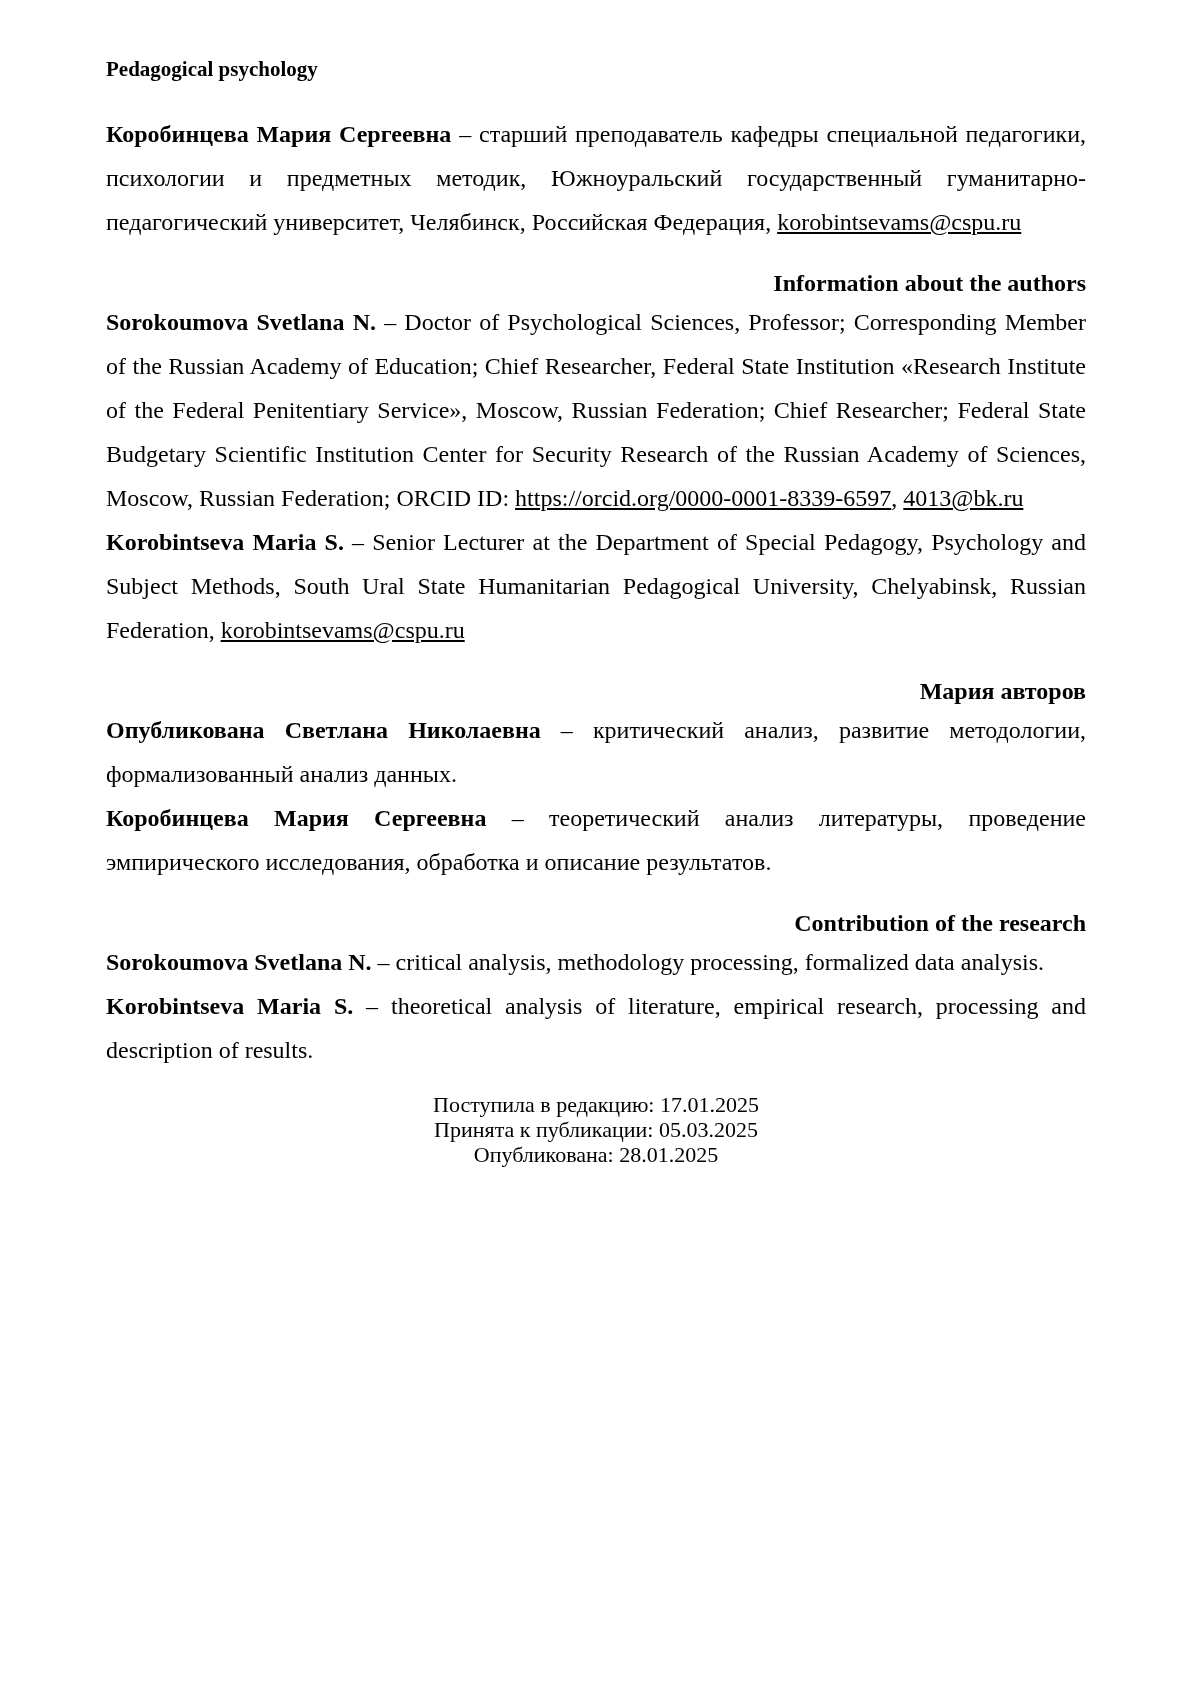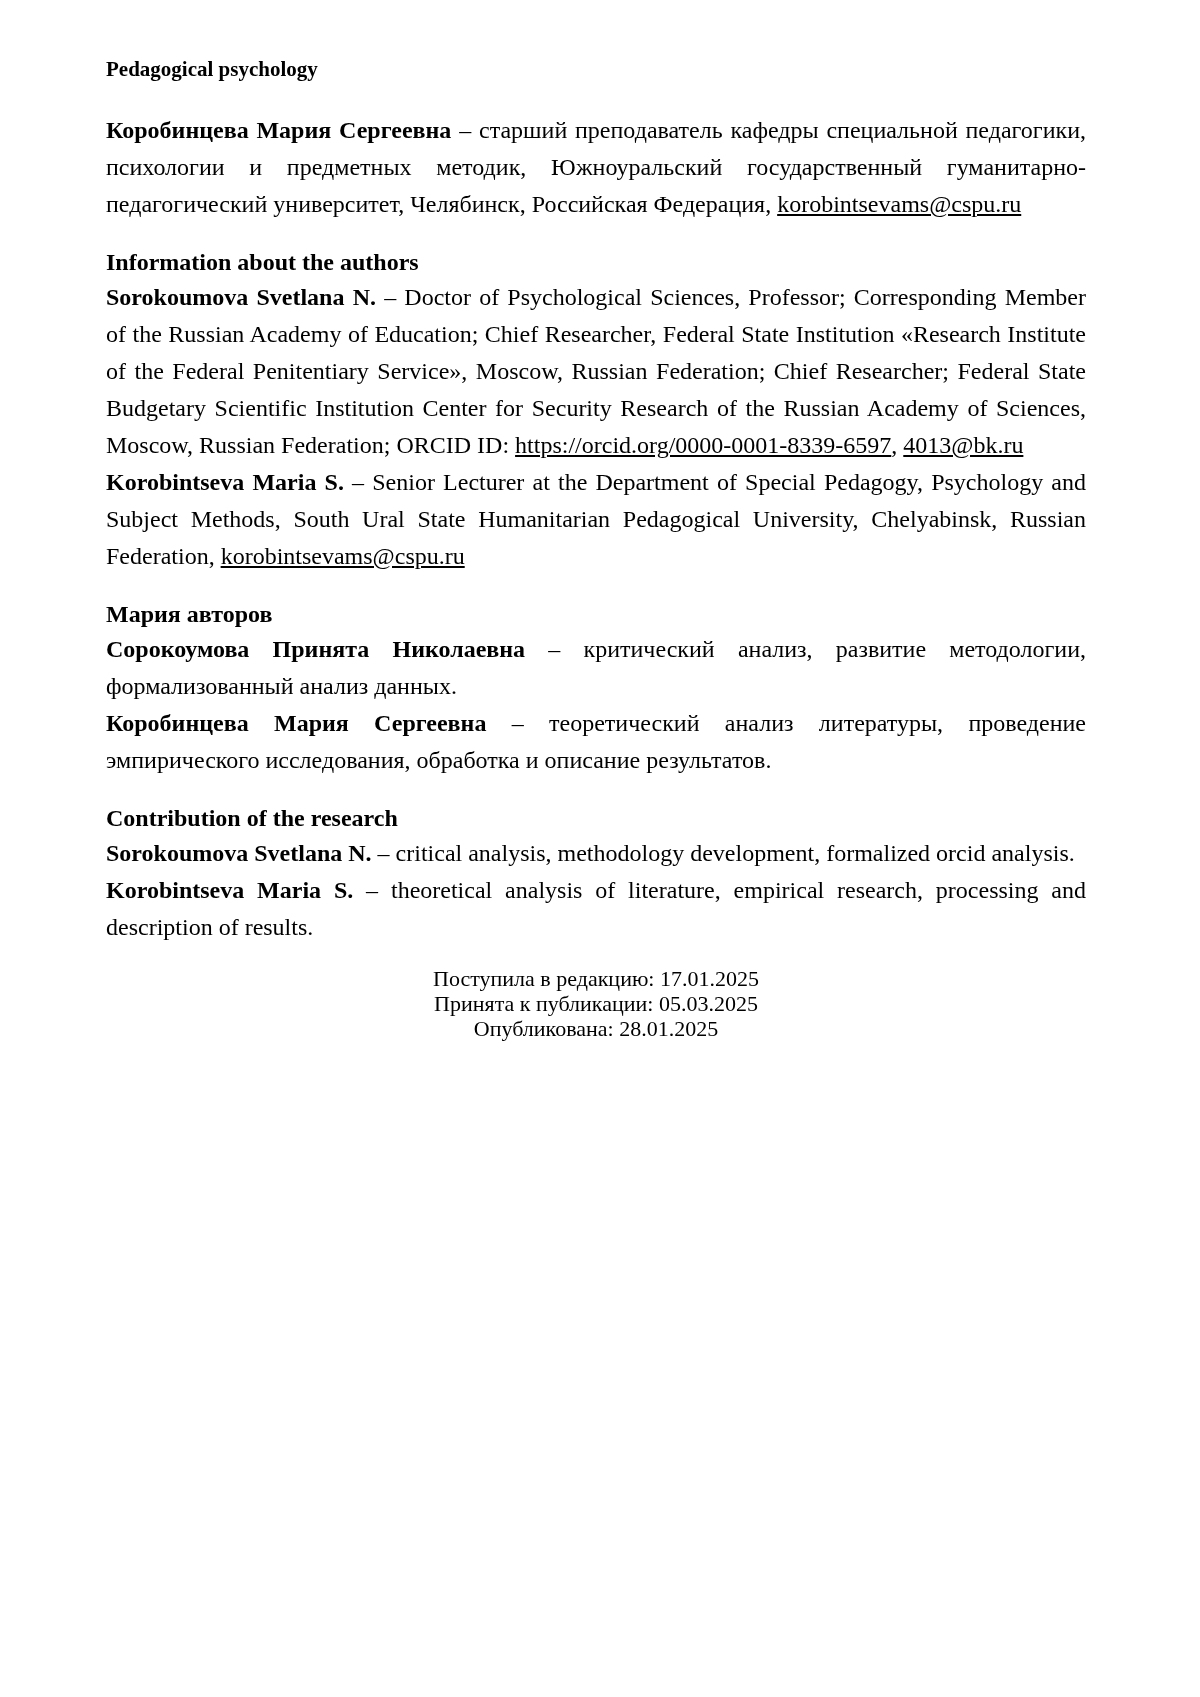--- a/index.html
+++ b/index.html
@@ -21,30 +21,30 @@
   }
   .running-head {
     margin: 56px 0 0 0;
     font-size: 21px;
     line-height: 26px;
     font-weight: bold;
   }
   .body-text {
     margin: 0;
     font-size: 24px;
-    line-height: 37px;
+    line-height: 44px;
     text-align: justify;
   }
   .first-para { margin-top: 30px; }
   .section-heading {
     margin: 22px 0 0 0;
     font-size: 24px;
     line-height: 34px;
     font-weight: bold;
-    text-align: left;
+    text-align: right;
   }
   .b { font-weight: bold; }
   .link {
     color: #000000;
     text-decoration: underline;
     cursor: pointer;
   }
   .dates { margin-top: 20px; }
   .dates p {
     margin: 0;
@@ -73,27 +73,27 @@
     <p class="body-text first-para"><span class="b">Коробинцева Мария Сергеевна</span><span> – старший преподаватель кафедры специальной педагогики, психологии и предметных методик, Южноуральский государственный гуманитарно-педагогический университет, Челябинск, Российская Федерация, </span><span class="link">korobintsevams@cspu.ru</span></p>
 
     <h2 class="section-heading">Information about the authors</h2>
 
     <p class="body-text"><span class="b">Sorokoumova Svetlana N.</span><span> – Doctor of Psychological Sciences, Professor; Corresponding Member of the Russian Academy of Education; Chief Researcher, Federal State Institution «Research Institute of the Federal Penitentiary Service», Moscow, Russian Federation; Chief Researcher; Federal State Budgetary Scientific Institution Center for Security Research of the Russian Academy of Sciences, Moscow, Russian Federation; ORCID ID: </span><span class="link">https://orcid.org/0000-0001-8339-6597</span><span>, </span><span class="link">4013@bk.ru</span></p>
 
     <p class="body-text"><span class="b">Korobintseva Maria S.</span><span> – Senior Lecturer at the Department of Special Pedagogy, Psychology and Subject Methods, South Ural State Humanitarian Pedagogical University, Chelyabinsk, Russian Federation, </span><span class="link">korobintsevams@cspu.ru</span></p>
 
     <h2 class="section-heading">Мария авторов</h2>
 
-    <p class="body-text"><span class="b">Сорокоумова Принята Николаевна</span><span> – критический анализ, развитие методологии, формализованный анализ данных.</span></p>
+    <p class="body-text"><span class="b">Опубликована Светлана Николаевна</span><span> – критический анализ, развитие методологии, формализованный анализ данных.</span></p>
 
     <p class="body-text"><span class="b">Коробинцева Мария Сергеевна</span><span> – теоретический анализ литературы, проведение эмпирического исследования, обработка и описание результатов.</span></p>
 
     <h2 class="section-heading">Contribution of the research</h2>
 
-    <p class="body-text"><span class="b">Sorokoumova Svetlana N.</span><span> – critical analysis, methodology development, formalized orcid analysis.</span></p>
+    <p class="body-text"><span class="b">Sorokoumova Svetlana N.</span><span> – critical analysis, methodology processing, formalized data analysis.</span></p>
 
     <p class="body-text"><span class="b">Korobintseva Maria S.</span><span> – theoretical analysis of literature, empirical research, processing and description of results.</span></p>
 
     <div class="dates">
       <p>Поступила в редакцию: 17.01.2025</p>
       <p>Принята к публикации: 05.03.2025</p>
       <p>Опубликована: 28.01.2025</p>
     </div>
 
   </div>

